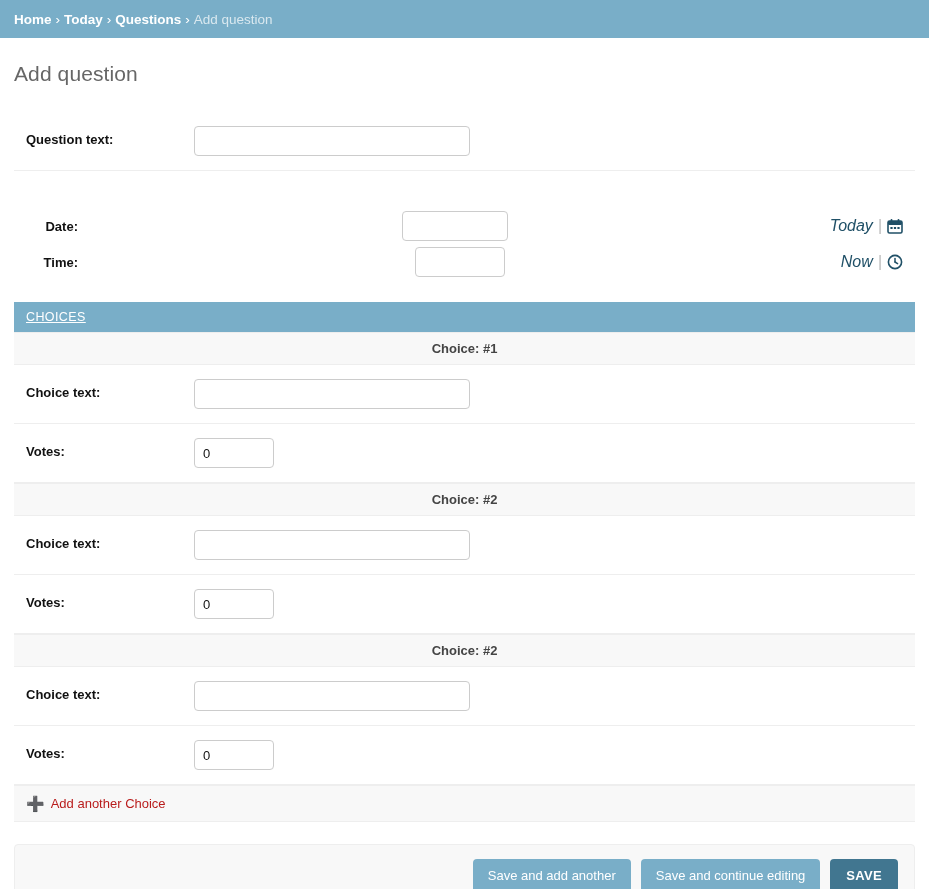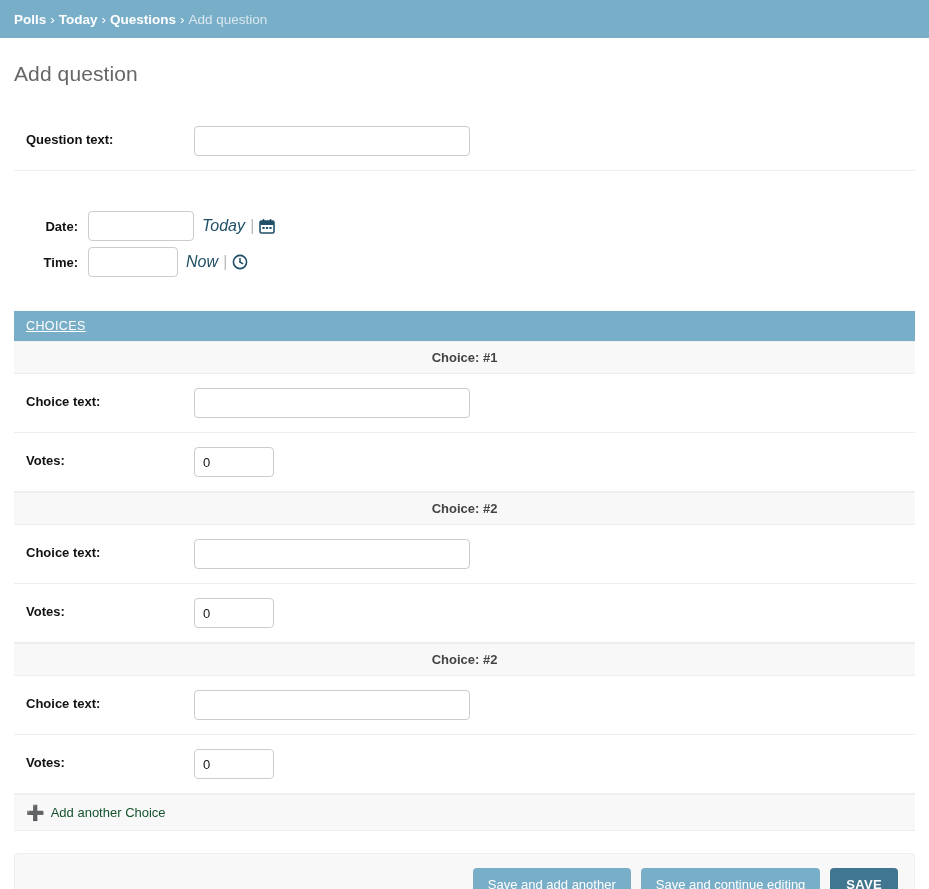--- a/index.html
+++ b/index.html
@@ -48,21 +48,21 @@
     font-size: 21px;
     font-weight: 300;
     color: #666666;
     margin: 24px 0 26px 0;
     letter-spacing: 0.1px;
   }
 
   form { margin: 0; }
 
   .module {
-    margin-bottom: 14px;
+    margin-bottom: 5px;
     background: #ffffff;
   }
 
   
   .module-header {
     background: #79aec8;
     color: #ffffff;
     padding: 8px 12px;
     font-size: 13px;
     font-weight: normal;
@@ -110,20 +110,21 @@
   input.wide { width: 276px; }
   input.vote { width: 80px; }
   input.date-in { width: 106px; }
   input.time-in { width: 90px; }
 
   
   .datetime-row {
     display: flex;
     align-items: center;
     margin-bottom: 6px;
+    justify-content: space-between;
   }
   .datetime-row .dt-label {
     font-weight: bold;
     font-size: 13px;
     color: #111;
     width: 52px;
     text-align: right;
     margin-right: 10px;
   }
   .dt-shortcuts {
@@ -163,21 +164,21 @@
   .add-row {
     background: #f8f8f8;
     border-top: 1px solid #eeeeee;
     border-bottom: 1px solid #eeeeee;
     padding: 10px 12px;
     display: flex;
     align-items: center;
     font-size: 13px;
   }
   .add-row a {
-    color: #14532d;
+    color: #b91c1c;
     text-decoration: none;
     margin-left: 6px;
   }
   .plus-icon {
     color: #70bf2b;
     font-weight: bold;
     font-size: 15px;
     line-height: 1;
   }
 
@@ -209,21 +210,21 @@
     text-transform: uppercase;
     font-weight: bold;
     letter-spacing: 0.3px;
     padding: 10px 16px;
   }
 </style>
 </head>
 <body>
 
 <div class="breadcrumbs">
-  <a href="#">Polls</a>
+  <a href="#">Home</a>
   <span class="sep">›</span>
   <a href="#">Today</a>
   <span class="sep">›</span>
   <a href="#">Questions</a>
   <span class="sep">›</span>
   <span class="current">Add question</span>
 </div>
 
 <div id="content">
 

